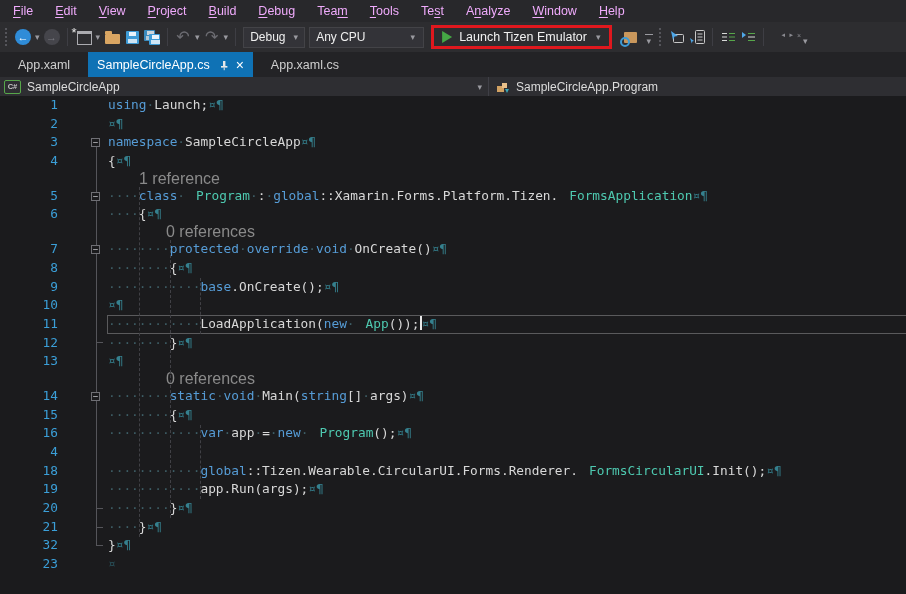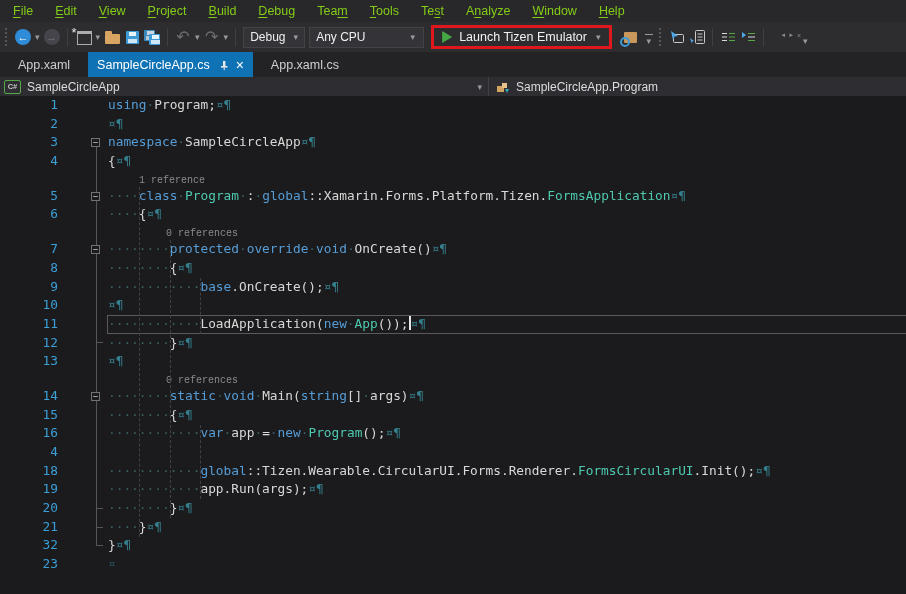--- a/index.html
+++ b/index.html
@@ -1,20 +1,20 @@
 <!DOCTYPE html>
 <html><head>
 <meta charset="utf-8">
 <style>
   html,body{margin:0;padding:0;background:#101012;}
   .screen{position:relative;width:906px;height:594px;background:#1B1B1D;overflow:hidden;
           font-family:"Liberation Sans",sans-serif;-webkit-font-smoothing:antialiased;}
   
   .menubar{height:22px;background:#28282B;display:flex;align-items:center;padding-left:2px;}
-  .mi{color:#84cc16;font-size:12.5px;padding:0 11px;line-height:22px;white-space:nowrap;cursor:default;}
+  .mi{color:#f0abfc;font-size:12.5px;padding:0 11px;line-height:22px;white-space:nowrap;cursor:default;}
   .mi u{text-decoration:underline;text-underline-offset:2px;}
   
   .toolbar{height:30px;background:#2D2D30;display:flex;align-items:center;padding-left:2px;}
   .grip{border-left:2px dotted #55555B;height:18px;margin:0 6px 0 3px;}
   .tsep{width:1px;height:18px;background:#3E3E44;margin:0 5px;}
   .tbtn{display:flex;align-items:center;justify-content:center;min-width:18px;height:24px;margin:0 1px;}
   .caret{color:#9A9AA0;font-size:9px;margin:0 2px;}
   .circle{width:16px;height:16px;border-radius:50%;display:flex;align-items:center;justify-content:center;
           font-size:11px;line-height:16px;}
   .circle.back{background:#2F8CD8;color:#FFFFFF;}
@@ -67,27 +67,27 @@
           font-family:"DejaVu Sans Mono","Liberation Mono",monospace;font-size:12.8px;}
   .row{display:flex;height:18.7px;line-height:18.7px;position:relative;white-space:pre;}
   .row.lens{height:16px;line-height:16px;}
   .ln{width:58px;text-align:right;color:#3B9FD8;flex:none;}
   .out{width:50px;flex:none;display:flex;align-items:center;}
   .code{flex:1;color:#D8D8D8;}
   .foldbox{width:9px;height:9px;box-sizing:border-box;border:1px solid #6F6F74;background:#1B1B1D;color:#C4C4C8;
            font-size:9px;line-height:6px;text-align:center;margin-left:33px;z-index:2;}
   .tickmark{width:7px;height:1px;background:#55555A;margin-left:38px;}
   .tk-k{color:#569CD6;}
-  .tk-t{color:#4EC9B0;}
+  .tk-t{color:#4EC9B0;margin-left:11px;}
   .tk-p{color:#D8D8D8;}
   .tk-w{color:#3E5E66;}
   .tk-e{color:#35808E;}
   .tk-f{color:#29525C;}
   .tk-c{display:inline-block;width:2px;height:14px;background:#E8E8E8;vertical-align:-2px;}
-  .lenstext{font-family:Liberation Mono, monospace;font-size:10px;color:#8A8A8A;display:inline-block;}
+  .lenstext{font-family:Liberation Sans, sans-serif;font-size:16px;color:#8A8A8A;display:inline-block;}
   .curline{position:absolute;left:107px;right:0;top:0;bottom:0;border:1px solid #5A5A5C;border-right:none;box-sizing:border-box;pointer-events:none;}
   .vline{position:absolute;width:1px;background:#55555A;left:96px;z-index:1;}
   .guide{position:absolute;width:0;border-left:1px dashed #404045;z-index:0;}
 </style>
 </head>
 <body>
 
 <div class="screen">
 
   <div class="menubar">
@@ -248,21 +248,21 @@
         <rect x="1" y="5" width="7" height="6" fill="#D2A263"></rect>
         <rect x="6" y="2" width="5" height="5" fill="#E8C08A"></rect>
         <path d="M9,8 L13,8 L11,12 Z" fill="#3AA7B8"></path>
       </svg>
       <span>SampleCircleApp.Program</span>
     </div>
   </div>
 
   <div class="editor">
     <div>
-        <div class="row"><span class="ln">1</span><span class="out"></span><span class="code"><span class="tk-k">using</span><span class="tk-w">·</span><span class="tk-p">Program;</span><span class="tk-e">¤¶</span></span></div>
+        <div class="row"><span class="ln">1</span><span class="out"></span><span class="code"><span class="tk-k">using</span><span class="tk-w">·</span><span class="tk-p">Launch;</span><span class="tk-e">¤¶</span></span></div>
         <div class="row"><span class="ln">2</span><span class="out"></span><span class="code"><span class="tk-e">¤¶</span></span></div>
         <div class="row"><span class="ln">3</span><span class="out"><span class="foldbox">−</span></span><span class="code"><span class="tk-k">namespace</span><span class="tk-w">·</span><span class="tk-p">SampleCircleApp</span><span class="tk-e">¤¶</span></span></div>
         <div class="row"><span class="ln">4</span><span class="out"></span><span class="code"><span class="tk-p">{</span><span class="tk-e">¤¶</span></span></div>
         <div class="row lens"><span class="ln"></span><span class="out"></span><span class="code"><span class="lenstext" style="margin-left: 31px;">1 reference</span></span></div>
         <div class="row"><span class="ln">5</span><span class="out"><span class="foldbox">−</span></span><span class="code"><span class="tk-w">····</span><span class="tk-k">class</span><span class="tk-w">·</span><span class="tk-t">Program</span><span class="tk-w">·</span><span class="tk-p">:</span><span class="tk-w">·</span><span class="tk-k">global</span><span class="tk-p">::Xamarin.Forms.Platform.Tizen.</span><span class="tk-t">FormsApplication</span><span class="tk-e">¤¶</span></span></div>
         <div class="row"><span class="ln">6</span><span class="out"></span><span class="code"><span class="tk-w">····</span><span class="tk-p">{</span><span class="tk-e">¤¶</span></span></div>
         <div class="row lens"><span class="ln"></span><span class="out"></span><span class="code"><span class="lenstext" style="margin-left: 58px;">0 references</span></span></div>
         <div class="row"><span class="ln">7</span><span class="out"><span class="foldbox">−</span></span><span class="code"><span class="tk-w">········</span><span class="tk-k">protected</span><span class="tk-w">·</span><span class="tk-k">override</span><span class="tk-w">·</span><span class="tk-k">void</span><span class="tk-w">·</span><span class="tk-p">OnCreate()</span><span class="tk-e">¤¶</span></span></div>
         <div class="row"><span class="ln">8</span><span class="out"></span><span class="code"><span class="tk-w">········</span><span class="tk-p">{</span><span class="tk-e">¤¶</span></span></div>
         <div class="row"><span class="ln">9</span><span class="out"></span><span class="code"><span class="tk-w">············</span><span class="tk-k">base</span><span class="tk-p">.OnCreate();</span><span class="tk-e">¤¶</span></span></div>

